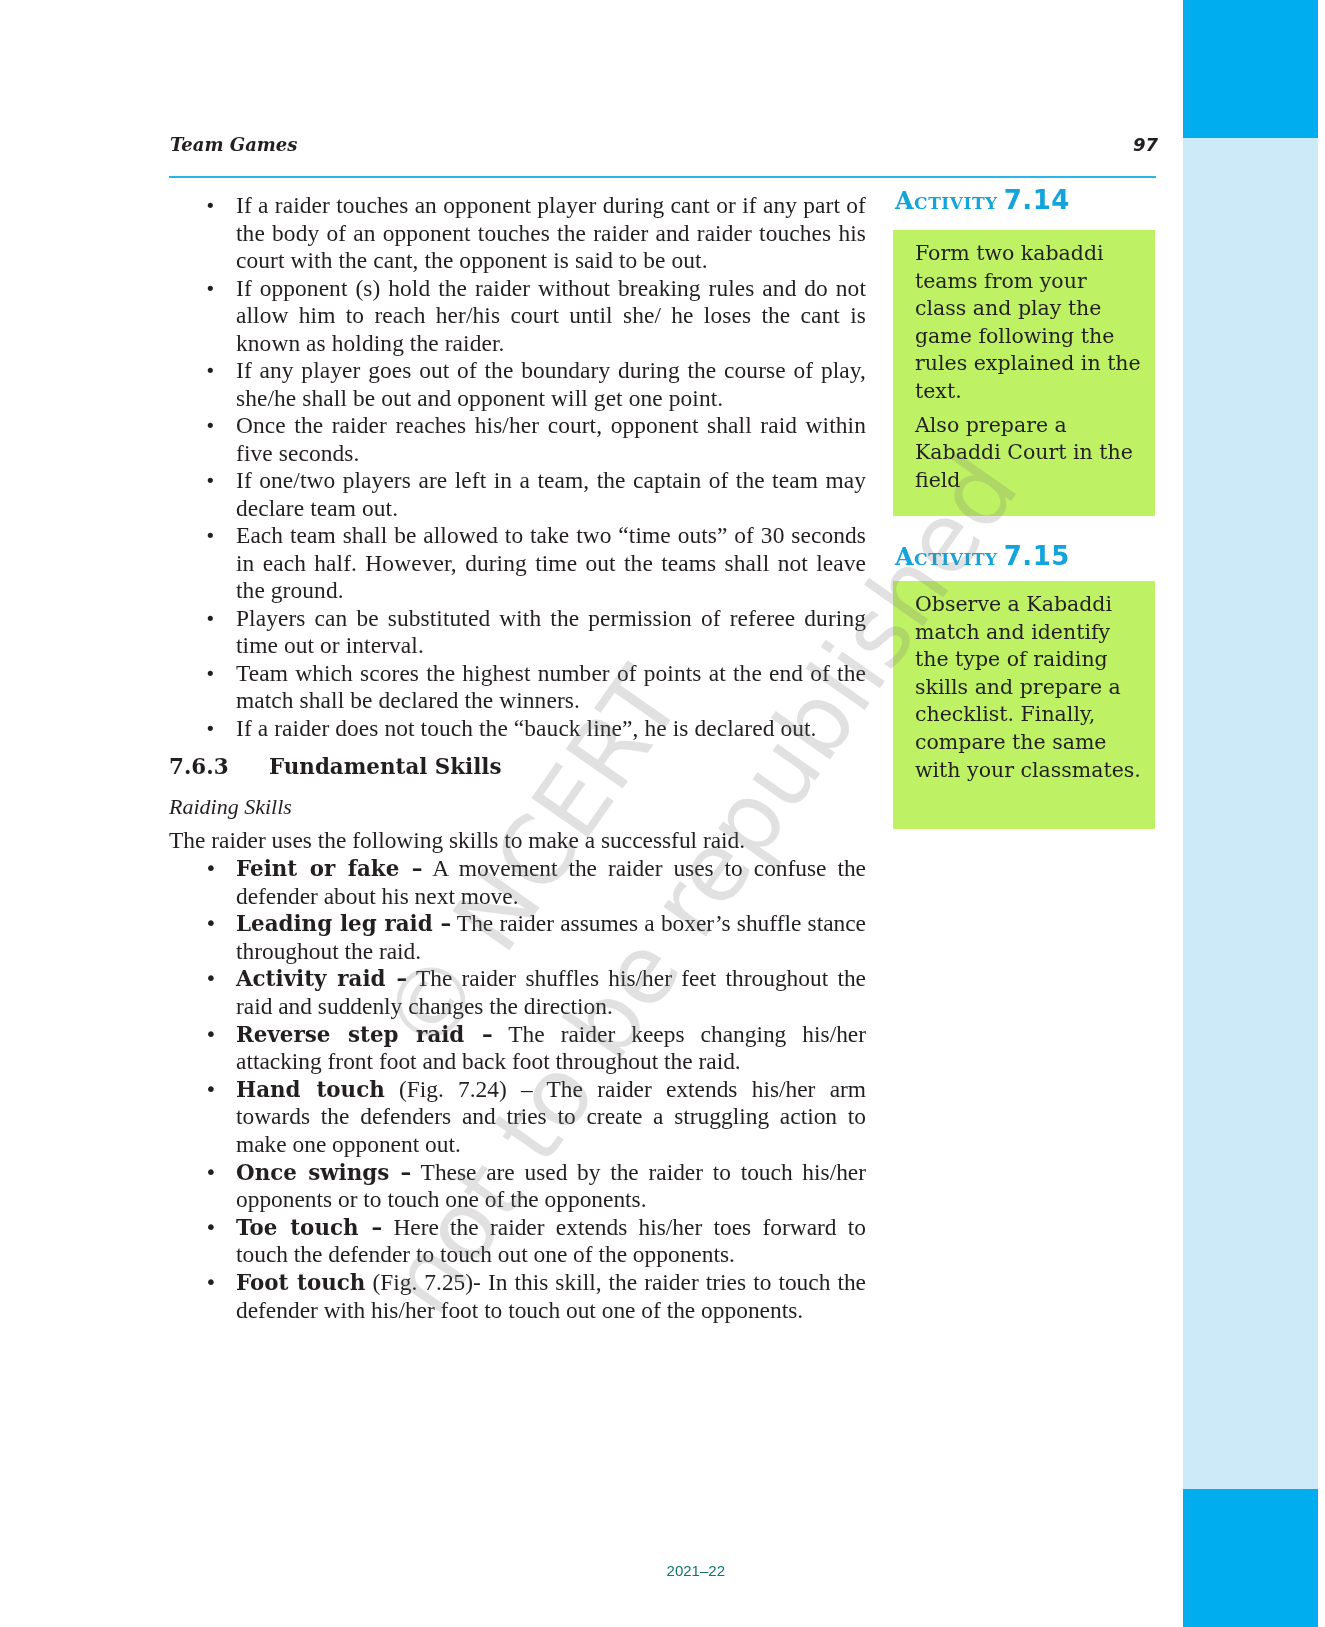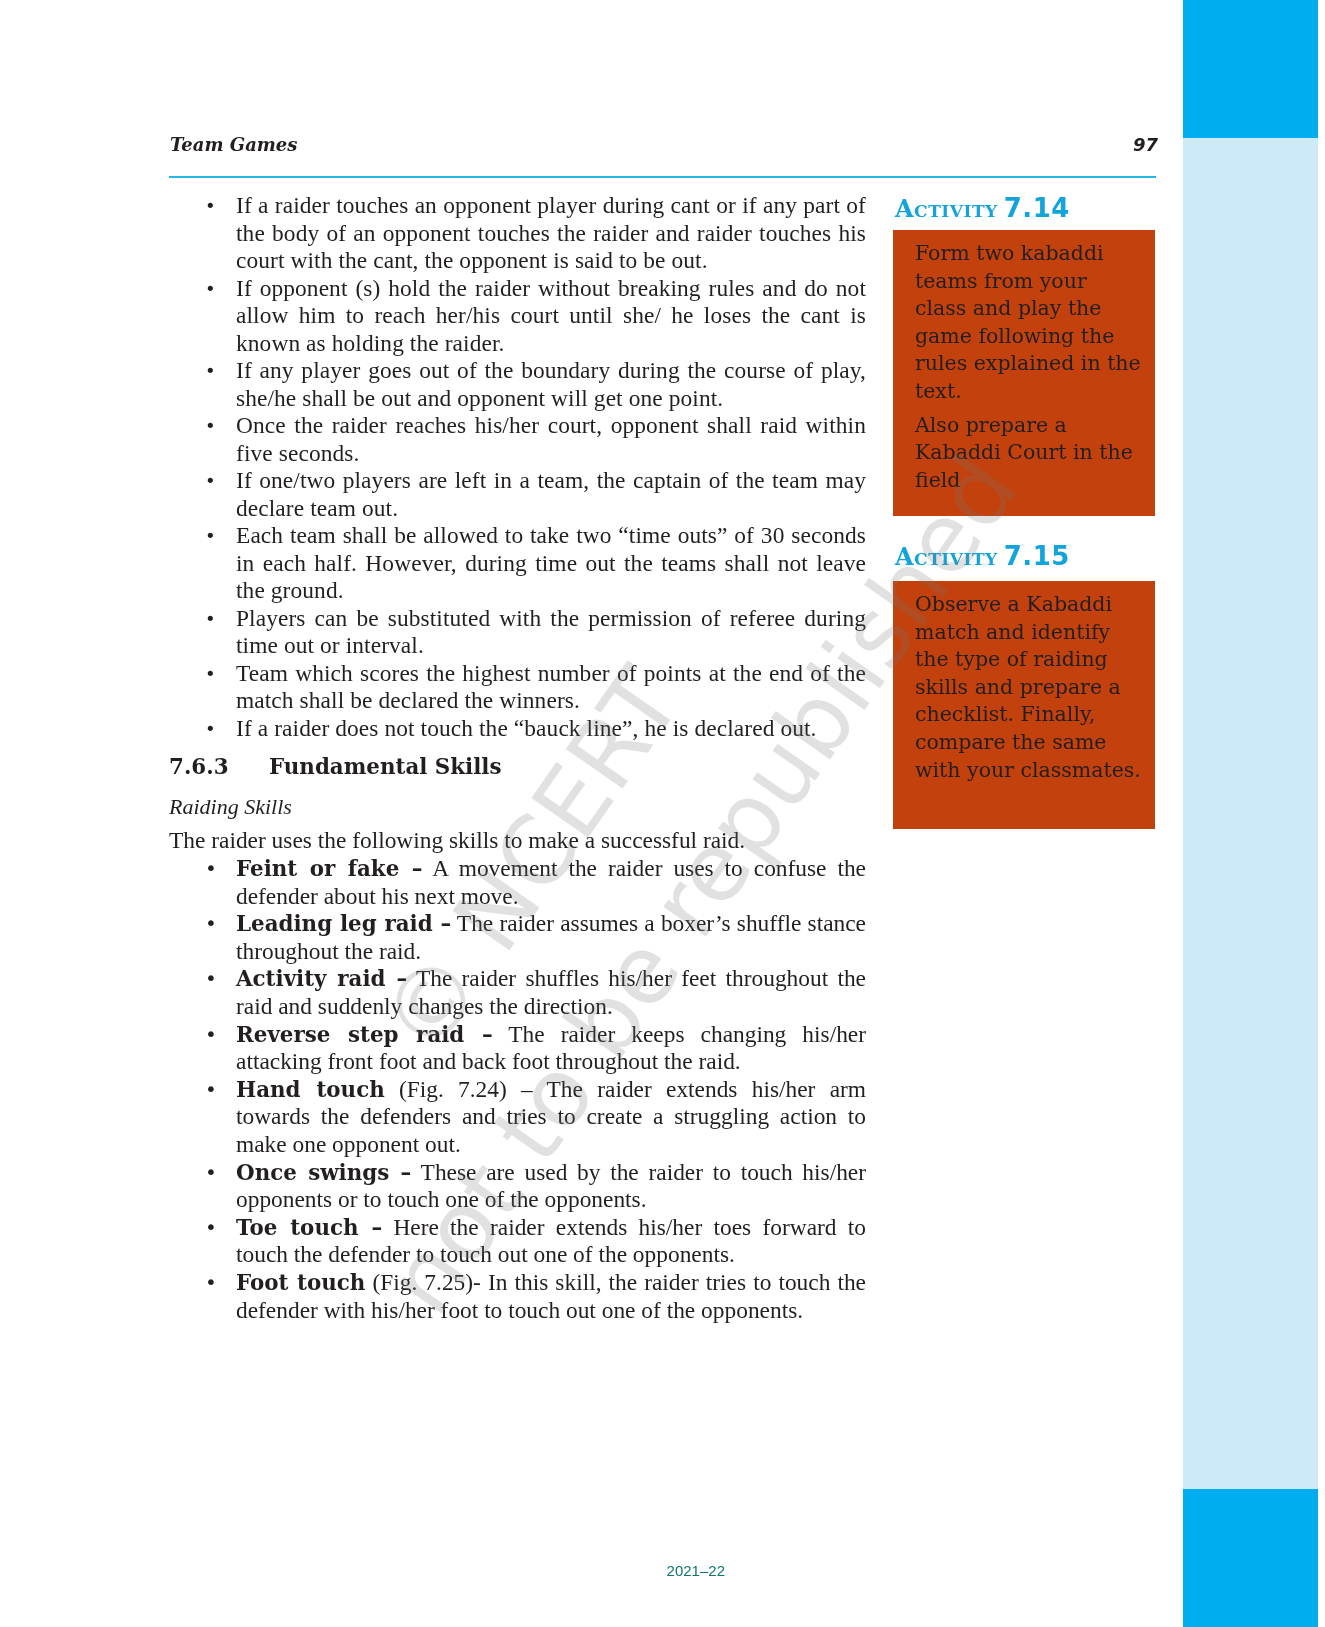--- a/index.html
+++ b/index.html
@@ -43,21 +43,21 @@
     .skills-list .desc { font-family: "Liberation Serif", serif; font-size: 23.4px; }
 
     .activity-title {
       position: absolute; left: 895px;
       font-family: "DejaVu Serif", serif; font-weight: bold; color: #13a4dc;
       font-size: 26px; letter-spacing: 0.5px;
     }
     .activity-title .small-caps { font-variant: small-caps; font-size: 24px; }
     .activity-title .num { font-family: "DejaVu Sans", sans-serif; margin-left: 6px; }
     .activity-box {
-      position: absolute; left: 893px; width: 262px; background: #c2410c;
+      position: absolute; left: 893px; width: 262px; background: #bef264;
       box-sizing: border-box; padding: 10px 12px 14px 22px;
       font-family: "DejaVu Serif", serif; font-size: 20.5px; line-height: 27.6px; color: #231f20;
     }
     .activity-box p { margin: 0; }
     .activity-box p + p { margin-top: 6px; }
 
     .footer-year {
       position: absolute; left: 600px; top: 1562px; width: 125px; text-align: right;
       font-family: "Liberation Sans", sans-serif; font-size: 15px; color: #0f766e;
     }
@@ -105,21 +105,21 @@
     <li><span class="term">Leading leg raid –</span><span class="desc"> The raider assumes a boxer’s shuffle stance throughout the raid.</span></li>
     <li><span class="term">Activity raid –</span><span class="desc"> The raider shuffles his/her feet throughout the raid and suddenly changes the direction.</span></li>
     <li><span class="term">Reverse step raid –</span><span class="desc"> The raider keeps changing his/her attacking front foot and back foot throughout the raid.</span></li>
     <li><span class="term">Hand touch</span><span class="desc"> (Fig. 7.24) – The raider extends his/her arm towards the defenders and tries to create a struggling action to make one opponent out.</span></li>
     <li><span class="term">Once swings –</span><span class="desc">  These are used by the raider to touch his/her opponents or to touch one of the opponents.</span></li>
     <li><span class="term">Toe touch –</span><span class="desc"> Here the raider extends his/her toes forward to touch the defender to touch out one of the opponents.</span></li>
     <li><span class="term">Foot touch</span><span class="desc"> (Fig. 7.25)- In this skill, the raider tries to touch the defender  with his/her foot to touch out one of the opponents.</span></li>
   </ul>
 </div>
 
-<div class="activity-title" style="top:193px;">
+<div class="activity-title" style="top:185px;">
   <span class="small-caps">Activity</span><span class="num">7.14</span>
 </div>
 <div class="activity-box" style="top:230px; height:286px;">
   <p>Form two kabaddi teams from your class and play the game following the rules explained in the text.</p>
   <p>Also prepare a Kabaddi Court in the field</p>
 </div>
 
 <div class="activity-title" style="top:541px;">
   <span class="small-caps">Activity</span><span class="num">7.15</span>
 </div>

